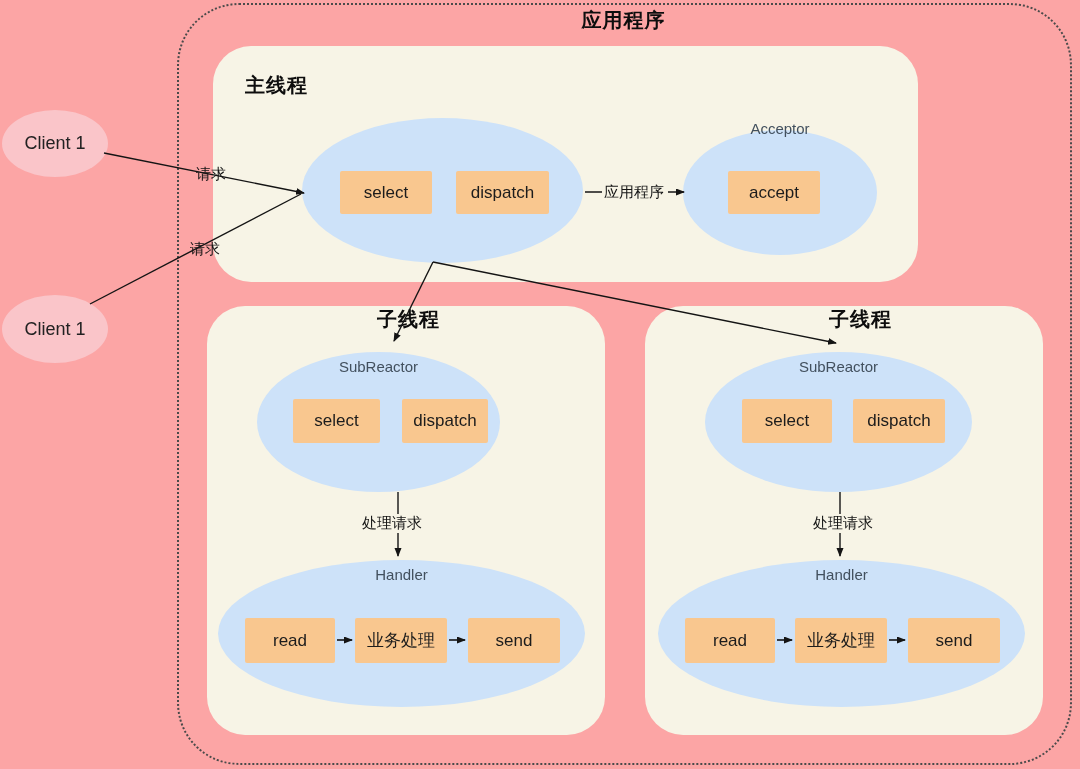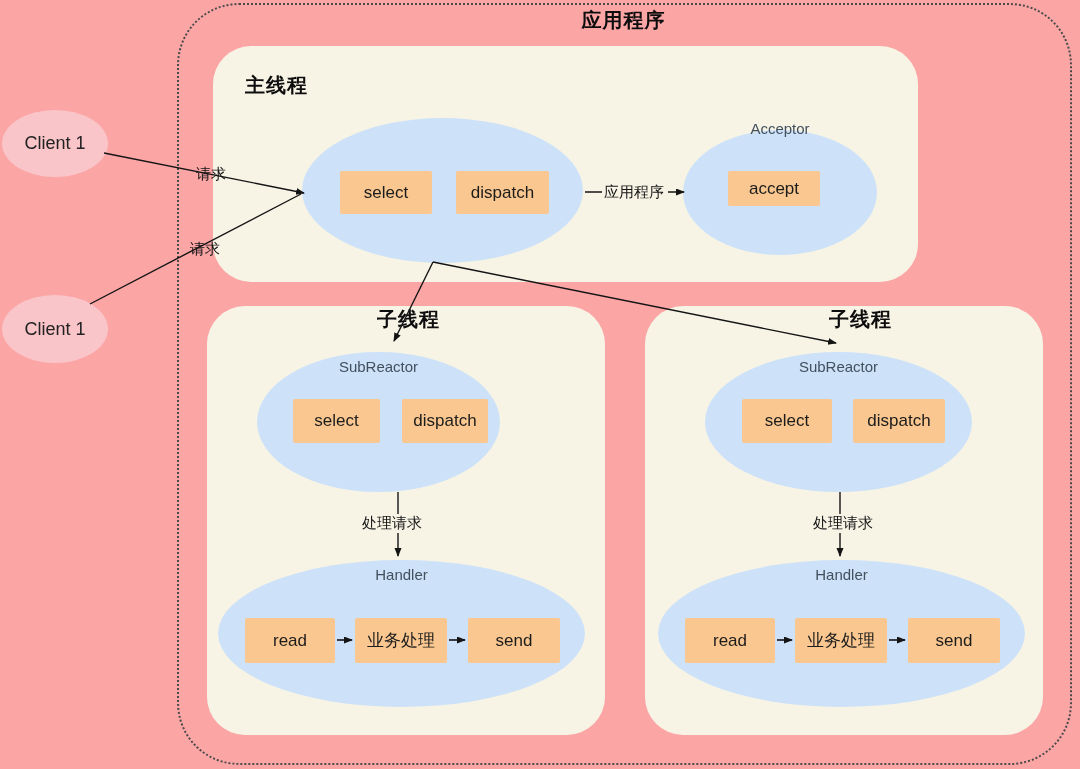--- a/index.html
+++ b/index.html
@@ -50,21 +50,21 @@
 
   <div class="region" style="left:213px; top:46px; width:705px; height:236px;"></div>
   <div class="region-title" style="left:245px; top:72px;">主线程</div>
 
   <div class="ellipse" style="left:302px; top:118px; width:281px; height:145px;"></div>
   <div class="node" style="left:340px; top:171px; width:92px; height:43px;">select</div>
   <div class="node" style="left:456px; top:171px; width:93px; height:43px;">dispatch</div>
 
   <div class="ellipse" style="left:683px; top:130px; width:194px; height:125px;"></div>
   <div class="ellipse-title" style="left:683px; top:120px; width:194px;">Acceptor</div>
-  <div class="node" style="left:728px; top:171px; width:92px; height:35px;">accept</div>
+  <div class="node" style="left:728px; top:171px; width:92px; height:43px;">accept</div>
 
   <div class="client" style="left:2px; top:110px; width:106px; height:67px;">Client 1</div>
   <div class="client" style="left:2px; top:295px; width:106px; height:68px;">Client 1</div>
 
   <div class="flow-label" style="left:196px; top:165px; width:32px;">请求</div>
   <div class="flow-label" style="left:190px; top:240px; width:32px;">请求</div>
   <div class="flow-label on-cream" style="left:602px; top:183px; width:62px;">应用程序</div>
 
   <div class="region" style="left:207px; top:306px; width:398px; height:429px;"></div>
   <div class="region-title" style="left:340px; top:306px; width:100px;">子线程</div>

